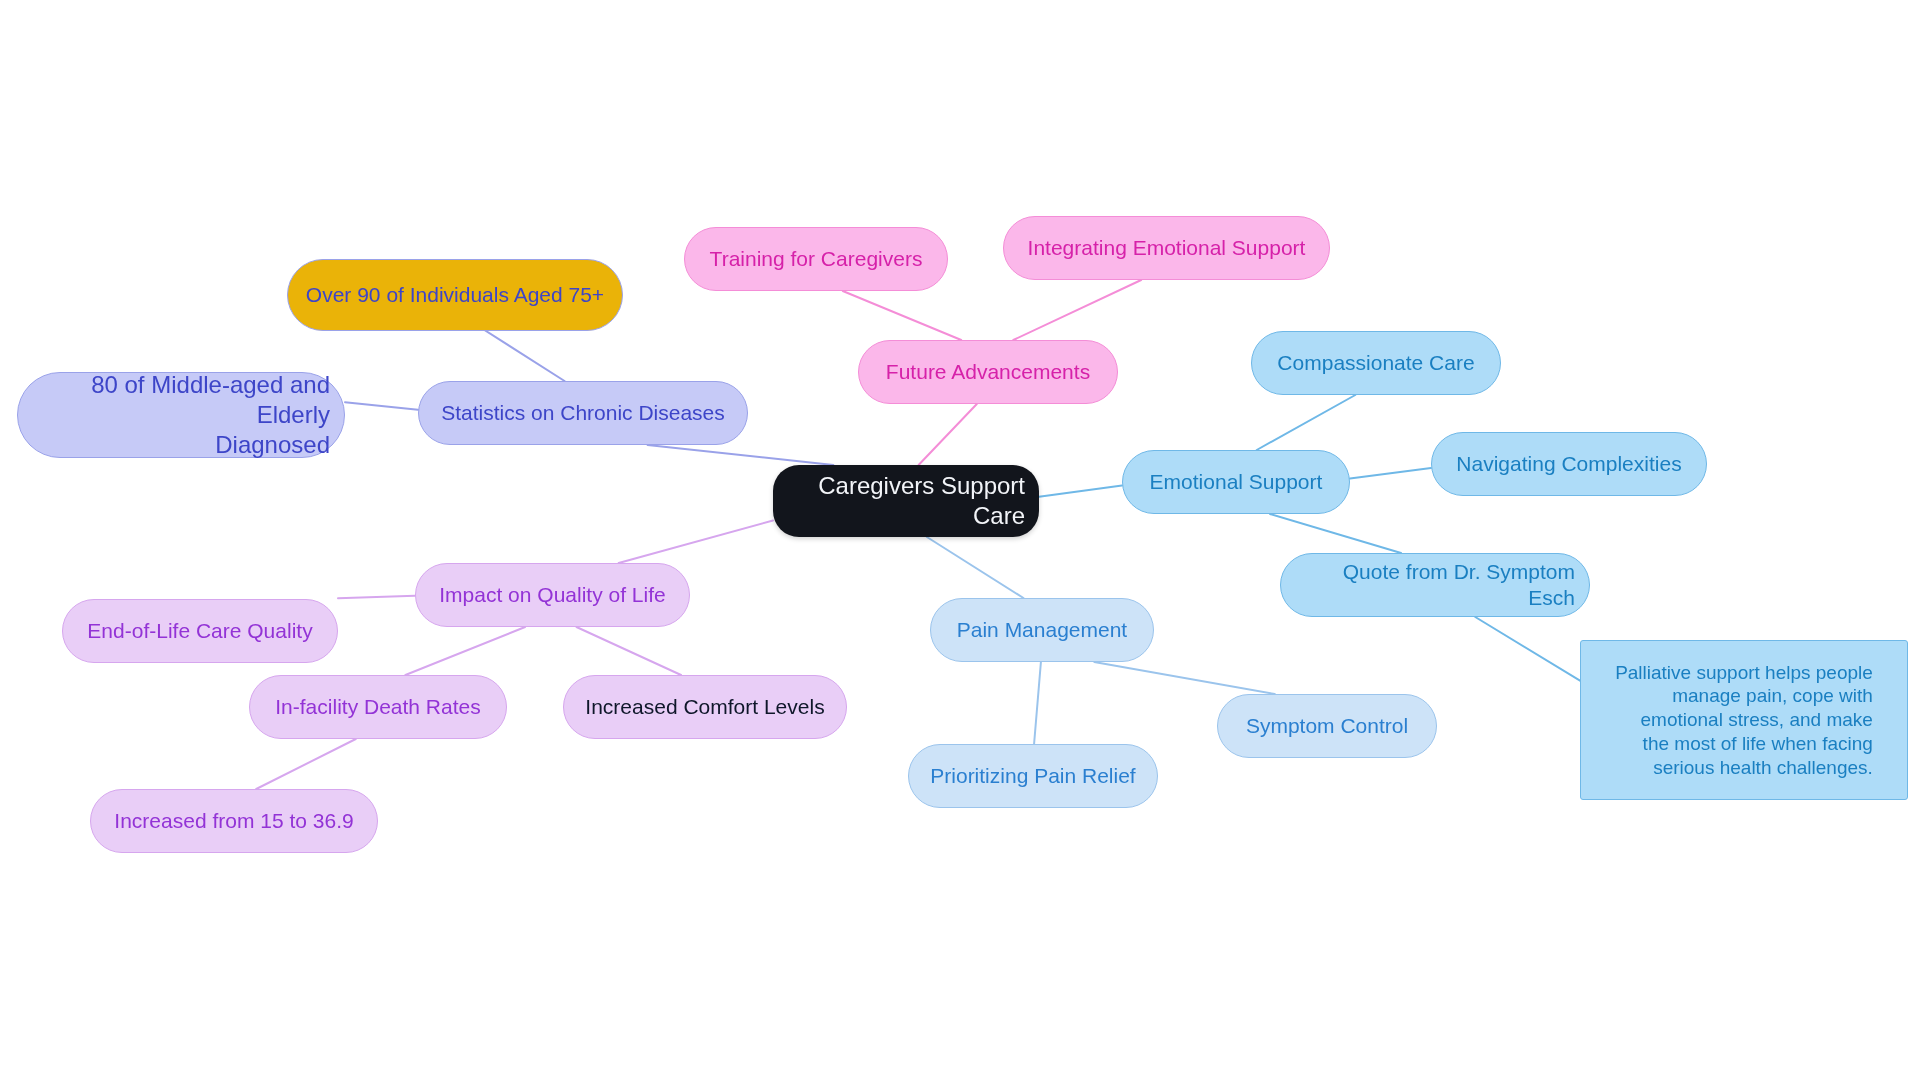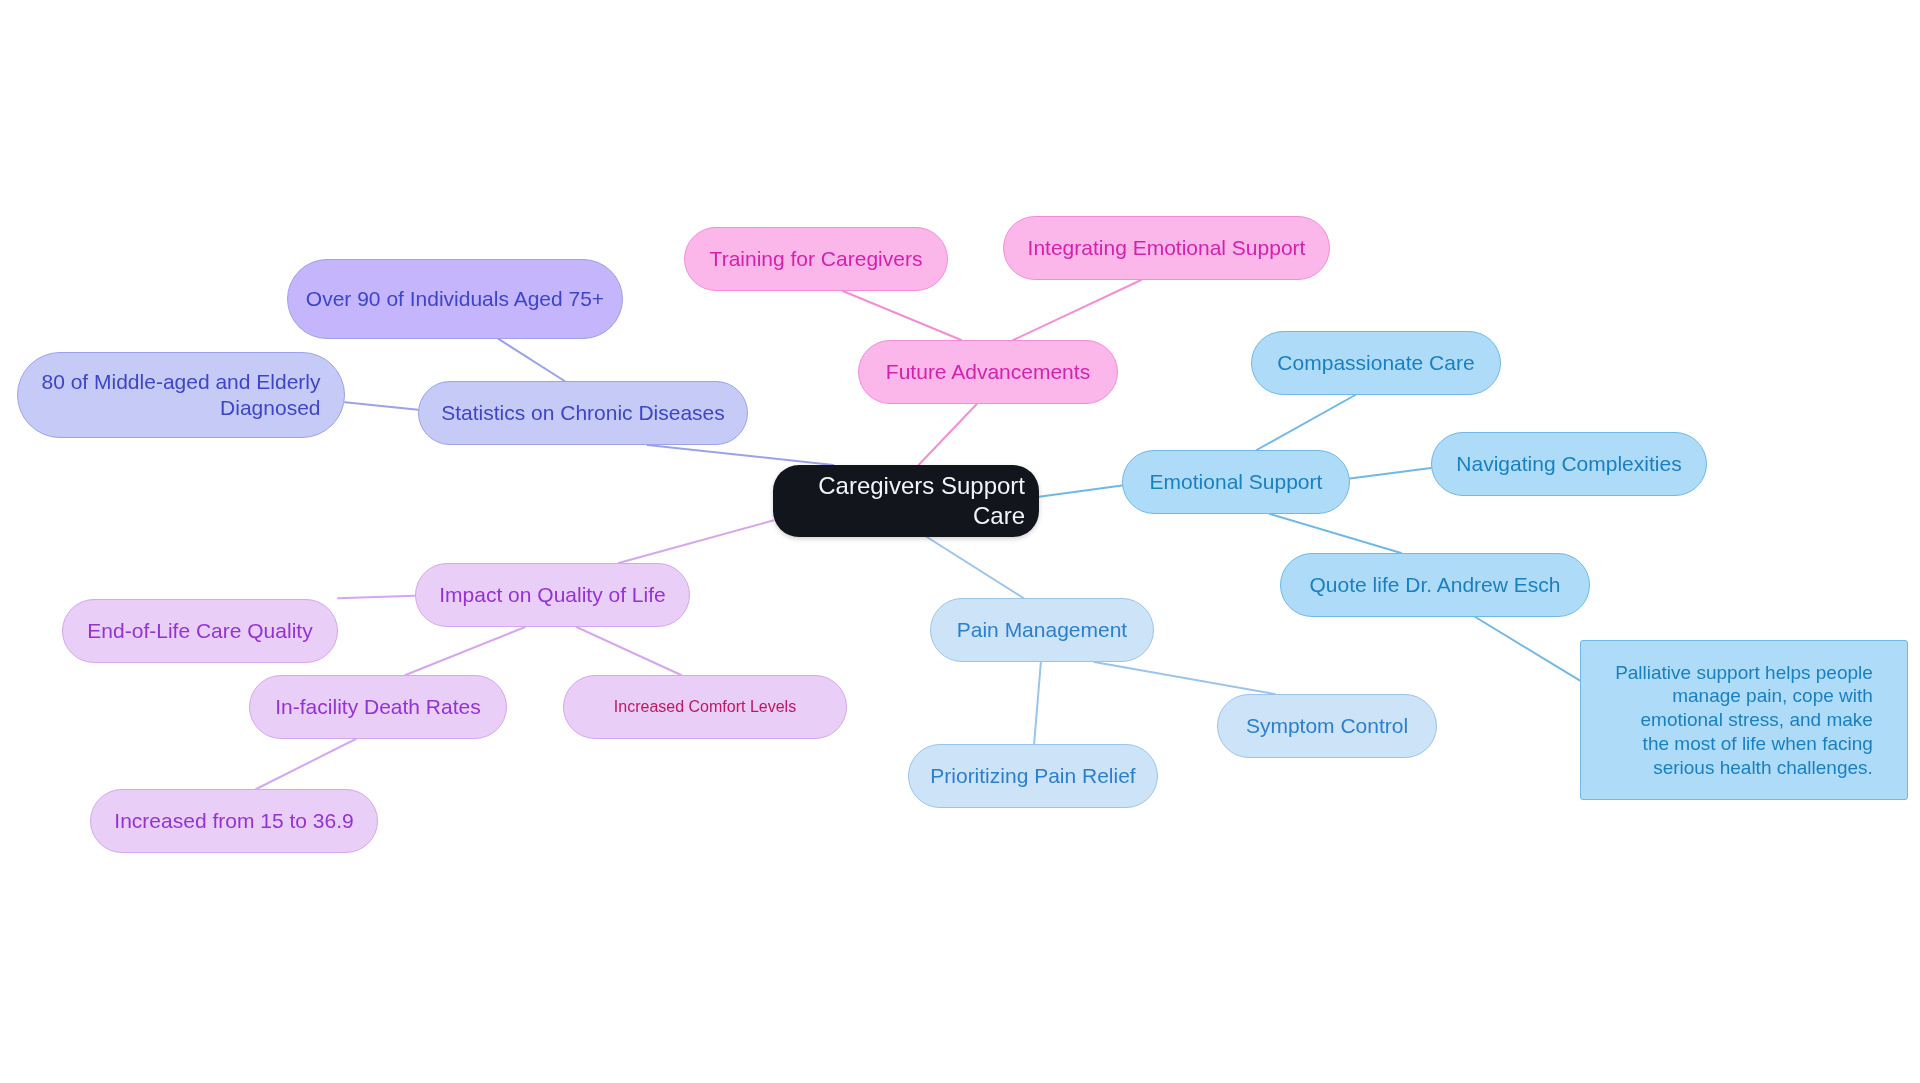--- a/index.html
+++ b/index.html
@@ -71,37 +71,37 @@
       <path d="M 1094.25 662 L 1274.75 694" stroke="#9bc4ec" stroke-width="2" fill="none" stroke-linecap="round"></path>
       <path d="M 773 520.4514851485148 L 618.6872340425532 563" stroke="#d6a6ee" stroke-width="2" fill="none" stroke-linecap="round"></path>
       <path d="M 415 595.8581560283687 L 338 598.1387234042553" stroke="#d6a6ee" stroke-width="2" fill="none" stroke-linecap="round"></path>
       <path d="M 525.0785714285714 627 L 405.4214285714286 675" stroke="#d6a6ee" stroke-width="2" fill="none" stroke-linecap="round"></path>
       <path d="M 576.4642857142857 627 L 681.0357142857143 675" stroke="#d6a6ee" stroke-width="2" fill="none" stroke-linecap="round"></path>
       <path d="M 355.7684210526316 739 L 256.2315789473684 789" stroke="#d6a6ee" stroke-width="2" fill="none" stroke-linecap="round"></path>
     </svg>
   <div id="nodes">
       <div class="node root" style="left: 773px; top: 465px; width: 266px; height: 72px; background: rgb(18, 21, 28); border-color: rgb(18, 21, 28); color: rgb(242, 244, 248); font-size: 24px;">Caregivers Support Care</div>
       <div class="node" style="left: 418px; top: 381px; width: 330px; height: 64px; background: rgb(198, 202, 247); border-color: rgb(154, 162, 233); color: rgb(61, 69, 200); font-size: 21px;">Statistics on Chronic Diseases</div>
-      <div class="node" style="left: 287px; top: 259px; width: 336px; height: 80px; background: #c4b5fd; border-color: rgb(154, 162, 233); color: rgb(61, 69, 200); font-size: 21px;">Over 90 of Individuals Aged 75+</div>
-      <div class="node" style="left: 17px; top: 352px; width: 328px; height: 86px; background: rgb(198, 202, 247); border-color: rgb(154, 162, 233); color: rgb(61, 69, 200); font-size: 21px;">80 of Middle-aged and Elderly
+      <div class="node" style="left: 287px; top: 259px; width: 336px; height: 72px; background: #eab308; border-color: rgb(154, 162, 233); color: rgb(61, 69, 200); font-size: 21px;">Over 90 of Individuals Aged 75+</div>
+      <div class="node" style="left: 17px; top: 372px; width: 328px; height: 86px; background: rgb(198, 202, 247); border-color: rgb(154, 162, 233); color: rgb(61, 69, 200); font-size: 24px;">80 of Middle-aged and Elderly
 Diagnosed</div>
       <div class="node" style="left: 858px; top: 340px; width: 260px; height: 64px; background: rgb(251, 183, 234); border-color: rgb(244, 141, 215); color: rgb(214, 33, 169); font-size: 21px;">Future Advancements</div>
       <div class="node" style="left: 684px; top: 227px; width: 264px; height: 64px; background: rgb(251, 183, 234); border-color: rgb(244, 141, 215); color: rgb(214, 33, 169); font-size: 21px;">Training for Caregivers</div>
       <div class="node" style="left: 1003px; top: 216px; width: 327px; height: 64px; background: rgb(251, 183, 234); border-color: rgb(244, 141, 215); color: rgb(214, 33, 169); font-size: 21px;">Integrating Emotional Support</div>
       <div class="node" style="left: 1122px; top: 450px; width: 228px; height: 64px; background: rgb(174, 220, 248); border-color: rgb(111, 184, 231); color: rgb(26, 127, 193); font-size: 21px;">Emotional Support</div>
       <div class="node" style="left: 1251px; top: 331px; width: 250px; height: 64px; background: rgb(174, 220, 248); border-color: rgb(111, 184, 231); color: rgb(26, 127, 193); font-size: 21px;">Compassionate Care</div>
       <div class="node" style="left: 1431px; top: 432px; width: 276px; height: 64px; background: rgb(174, 220, 248); border-color: rgb(111, 184, 231); color: rgb(26, 127, 193); font-size: 21px;">Navigating Complexities</div>
-      <div class="node" style="left: 1280px; top: 553px; width: 310px; height: 64px; background: rgb(174, 220, 248); border-color: rgb(111, 184, 231); color: rgb(26, 127, 193); font-size: 21px;">Quote life Dr. Andrew Esch</div>
+      <div class="node" style="left: 1280px; top: 553px; width: 310px; height: 64px; background: rgb(174, 220, 248); border-color: rgb(111, 184, 231); color: rgb(26, 127, 193); font-size: 21px;">Quote from Dr. Symptom Esch</div>
       <div class="node quote" style="left: 1580px; top: 640px; width: 328px; height: 160px; background: rgb(174, 220, 248); border-color: rgb(111, 184, 231); color: rgb(26, 127, 193); font-size: 19px;">Palliative support helps people
 manage pain, cope with
 emotional stress, and make
 the most of life when facing
 serious health challenges.</div>
       <div class="node" style="left: 930px; top: 598px; width: 224px; height: 64px; background: rgb(205, 227, 248); border-color: rgb(155, 196, 236); color: rgb(42, 127, 208); font-size: 21px;">Pain Management</div>
       <div class="node" style="left: 908px; top: 744px; width: 250px; height: 64px; background: rgb(205, 227, 248); border-color: rgb(155, 196, 236); color: rgb(42, 127, 208); font-size: 21px;">Prioritizing Pain Relief</div>
       <div class="node" style="left: 1217px; top: 694px; width: 220px; height: 64px; background: rgb(205, 227, 248); border-color: rgb(155, 196, 236); color: rgb(42, 127, 208); font-size: 21px;">Symptom Control</div>
       <div class="node" style="left: 415px; top: 563px; width: 275px; height: 64px; background: rgb(233, 206, 247); border-color: rgb(214, 166, 238); color: rgb(147, 51, 214); font-size: 21px;">Impact on Quality of Life</div>
       <div class="node" style="left: 62px; top: 599px; width: 276px; height: 64px; background: rgb(233, 206, 247); border-color: rgb(214, 166, 238); color: rgb(147, 51, 214); font-size: 21px;">End-of-Life Care Quality</div>
       <div class="node" style="left: 249px; top: 675px; width: 258px; height: 64px; background: rgb(233, 206, 247); border-color: rgb(214, 166, 238); color: rgb(147, 51, 214); font-size: 21px;">In-facility Death Rates</div>
-      <div class="node" style="left: 563px; top: 675px; width: 284px; height: 64px; background: rgb(233, 206, 247); border-color: rgb(214, 166, 238); color: #be185d; font-size: 16px;">Increased Comfort Levels</div>
+      <div class="node" style="left: 563px; top: 675px; width: 284px; height: 64px; background: rgb(233, 206, 247); border-color: rgb(214, 166, 238); color: #0f172a; font-size: 21px;">Increased Comfort Levels</div>
       <div class="node" style="left: 90px; top: 789px; width: 288px; height: 64px; background: rgb(233, 206, 247); border-color: rgb(214, 166, 238); color: rgb(147, 51, 214); font-size: 21px;">Increased from 15 to 36.9</div>
     </div>
 </div>
 
 </body></html>

